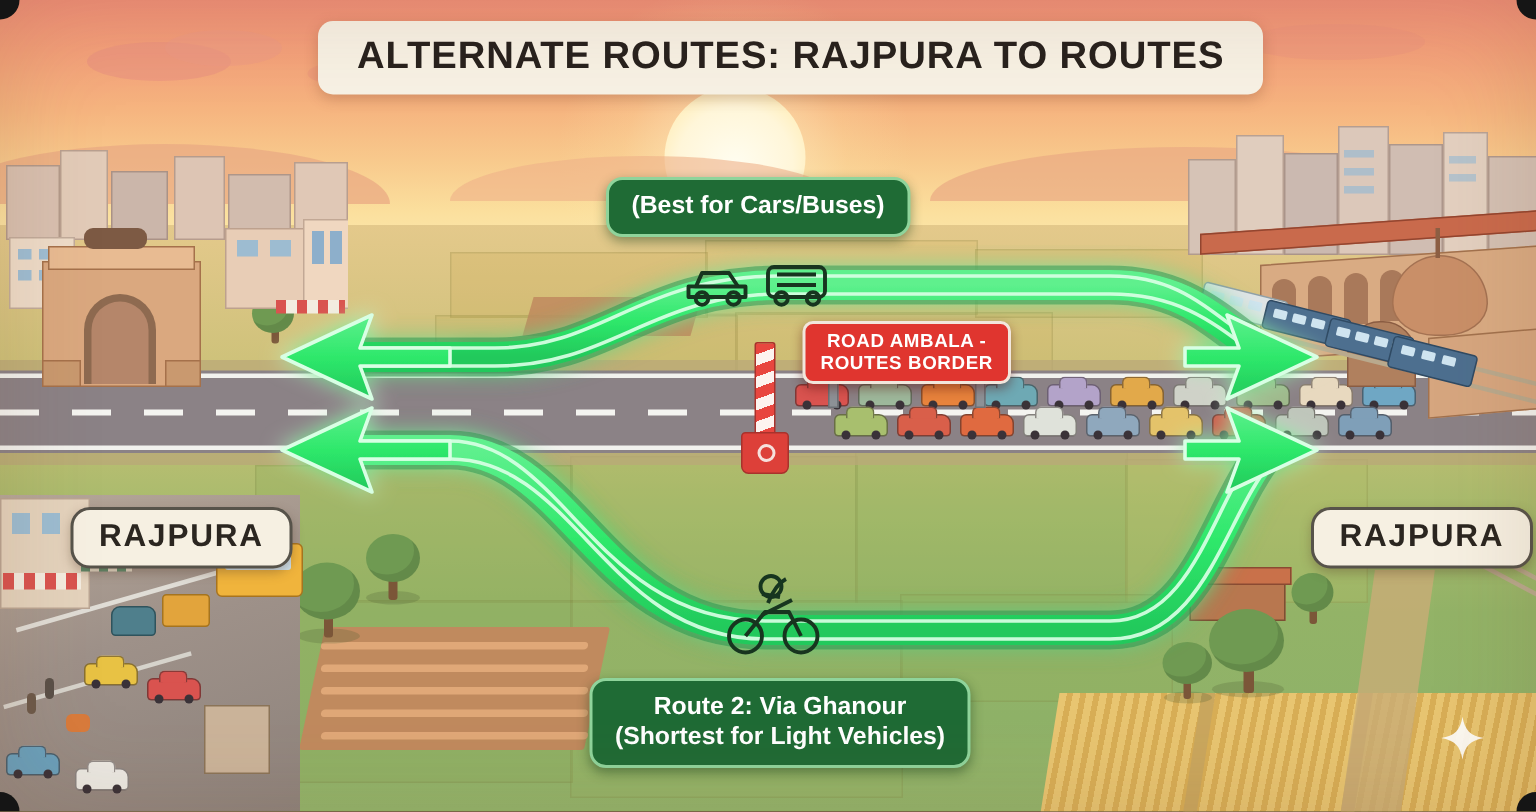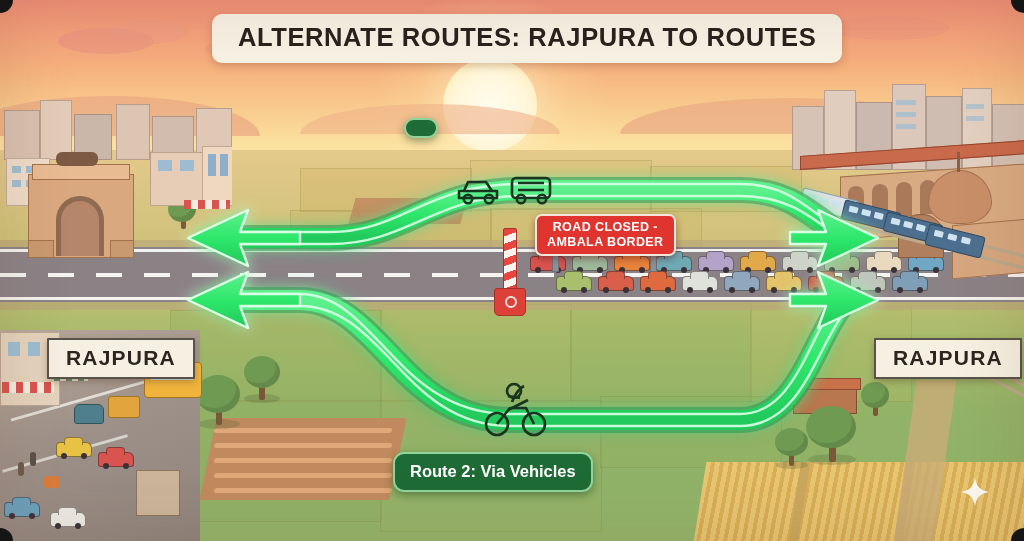--- a/index.html
+++ b/index.html
@@ -60,21 +60,21 @@
   
   .title{position:absolute;left:212px;top:14px;padding:9px 26px 11px;background:#f7f1e4;
      border-radius:10px;box-shadow:0 3px 9px rgba(120,60,40,.28);}
   .title span{font-weight:bold;font-size:25.5px;letter-spacing:.6px;color:#27211d;white-space:nowrap;}
 
   .routelbl{position:absolute;background:#1f6b35;border:2px solid #8fd49b;border-radius:11px;
      padding:7px 15px 9px;text-align:center;box-shadow:0 3px 8px rgba(20,60,25,.45);}
   .routelbl .l1{display:block;color:#ffffff;font-weight:bold;font-size:16.5px;line-height:20px;white-space:nowrap;}
   .routelbl .l2{display:block;color:#ffffff;font-weight:bold;font-size:16.5px;line-height:20px;white-space:nowrap;}
 
-  .citylbl{position:absolute;background:#f6f0e2;border:2px solid #57534a;border-radius:1px;
+  .citylbl{position:absolute;background:#f6f0e2;border:2px solid #57534a;border-radius:13px;
      padding:6px 17px 7px;box-shadow:0 3px 7px rgba(90,60,40,.35);}
   .citylbl span{font-weight:bold;font-size:21px;letter-spacing:1.2px;color:#2b2620;white-space:nowrap;}
 
   .closed{position:absolute;background:#e0352f;border:2px solid #f2e6dc;border-radius:7px;
      padding:4px 10px 5px;text-align:center;box-shadow:0 3px 7px rgba(90,20,15,.45);z-index:7;}
   .closed span{display:block;color:#fff;font-weight:bold;font-size:12.5px;line-height:14.5px;letter-spacing:.4px;white-space:nowrap;}
   .signpost{position:absolute;width:5px;background:#8d9196;border:1px solid #6d7176;z-index:6;}
 
   .barrier{position:absolute;z-index:8;}
   .barrier .pole{position:absolute;left:9px;top:0;width:12px;height:66px;
@@ -435,39 +435,41 @@
       <path d="M508,410 L520,404 L528,400"></path>
       <path d="M512,402 C516,392 520,388 524,386"></path>
       <circle cx="514" cy="391" r="7" fill="none"></circle>
       <path d="M508,396 L520,398"></path>
     </g>
   </svg>
 
   <div class="signpost" style="left:552px;top:248px;height:22px;"></div>
   <div class="signpost" style="left:650px;top:248px;height:22px;"></div>
   <div class="closed" style="left:535px;top:214px;">
-    <span>ROAD CLOSED -</span>
-    <span>AMBALA BORDER</span>
+    <span>ROAD AMBALA -</span>
+    <span>ROUTES BORDER</span>
   </div>
 
   <div class="barrier" style="left:494px;top:228px;width:30px;height:88px;">
     <div class="pole"></div>
     <div class="base"></div>
     <div class="hole"></div>
   </div>
 
   <div class="title">
     <span>ALTERNATE ROUTES: RAJPURA TO ROUTES</span>
   </div>
 
   <div class="routelbl" style="left:404px;top:118px;">
+    <span class="l2">(Best for Cars/Buses)</span>
   </div>
 
   <div class="routelbl" style="left:393px;top:452px;">
-    <span class="l1">Route 2: Via Vehicles</span>
+    <span class="l1">Route 2: Via Ghanour</span>
+    <span class="l2">(Shortest for Light Vehicles)</span>
   </div>
 
   <div class="citylbl" style="left:47px;top:338px;">
     <span>RAJPURA</span>
   </div>
 
   <div class="citylbl" style="left:874px;top:338px;">
     <span>RAJPURA</span>
   </div>
 

